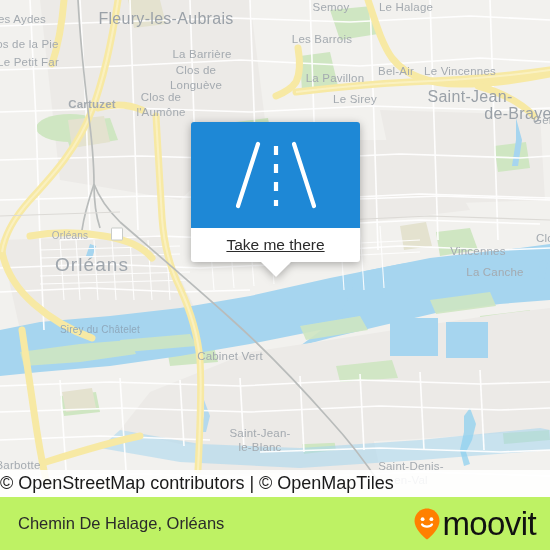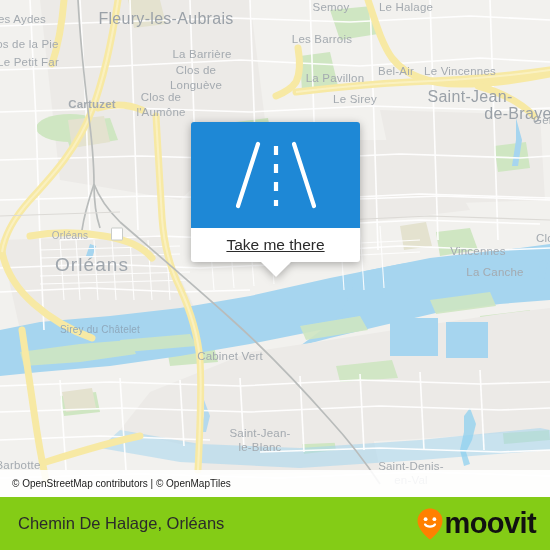--- a/index.html
+++ b/index.html
@@ -134,54 +134,53 @@
     left: 0;
     top: 470px;
     width: 550px;
     height: 27px;
     background: rgba(255,255,255,0.88);
     display: flex;
     align-items: center;
     z-index: 30;
   }
   #attribution span {
-    font-size: 10px;
+    font-size: 18px;
     color: #1a1a1a;
-    padding-left: 12px;
     font-family: "Liberation Sans", sans-serif;
   }
 
   
   #footer {
     position: absolute;
     left: 0;
     top: 497px;
     width: 550px;
     height: 53px;
-    background: #84cc16;
+    background: #bef264;
     display: flex;
     align-items: center;
     justify-content: space-between;
     padding: 0 14px 0 18px;
     box-sizing: border-box;
     z-index: 50;
   }
   #footer-title {
     font-size: 16.5px;
     color: #2b2b2b;
     font-family: "Liberation Sans", sans-serif;
   }
   #brand {
     display: flex;
     align-items: center;
     gap: 1px;
   }
   #brand-word {
-    font-size: 29px;
-    font-weight: bold;
+    font-size: 33px;
+    font-weight: normal;
     color: #111111;
     letter-spacing: -0.6px;
     font-family: "Liberation Sans", sans-serif;
     line-height: 1;
   }
 </style>
 </head>
 <body>
 
 <div id="app">

